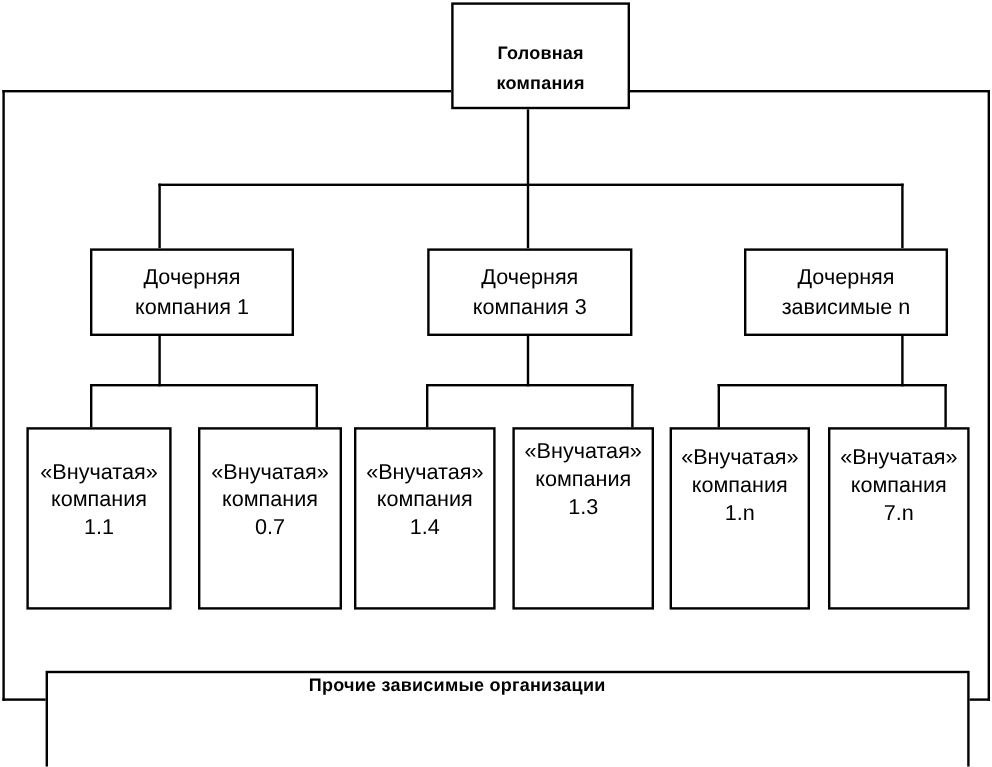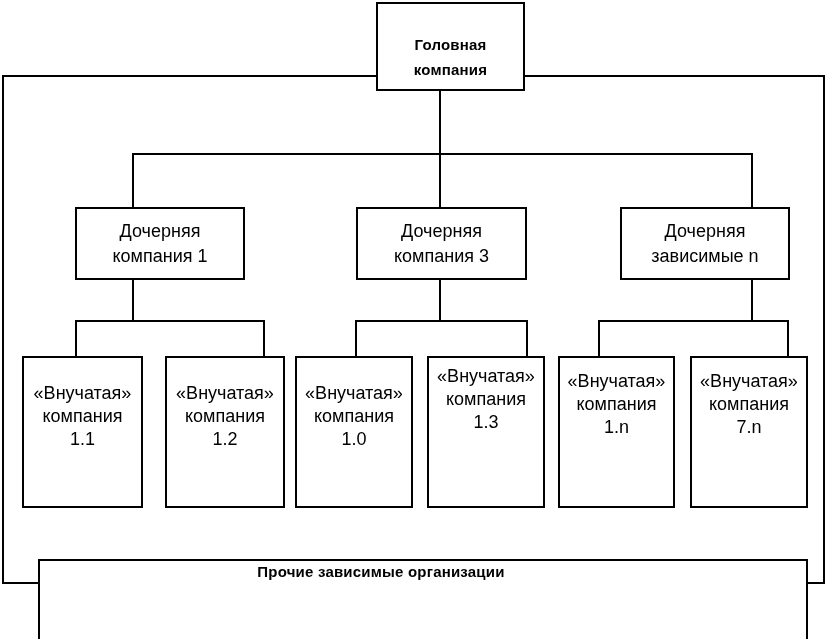--- a/index.html
+++ b/index.html
@@ -141,27 +141,27 @@
 
   <div class="box box-grand" style="left:22px; top:356px; width:121px; height:152px; padding-top:24px;">
     <span class="line">«Внучатая»</span>
     <span class="line">компания</span>
     <span class="line">1.1</span>
   </div>
 
   <div class="box box-grand" style="left:165px; top:356px; width:120px; height:152px; padding-top:24px;">
     <span class="line">«Внучатая»</span>
     <span class="line">компания</span>
-    <span class="line">1.2</span>
+    <span class="line">0.7</span>
   </div>
 
   <div class="box box-grand" style="left:295px; top:356px; width:118px; height:152px; padding-top:24px;">
     <span class="line">«Внучатая»</span>
     <span class="line">компания</span>
-    <span class="line">1.0</span>
+    <span class="line">1.4</span>
   </div>
 
   <div class="box box-grand" style="left:427px; top:356px; width:118px; height:152px; padding-top:7px;">
     <span class="line">«Внучатая»</span>
     <span class="line">компания</span>
     <span class="line">1.3</span>
   </div>
 
   <div class="box box-grand" style="left:558px; top:356px; width:117px; height:152px; padding-top:12px;">
     <span class="line">«Внучатая»</span>

